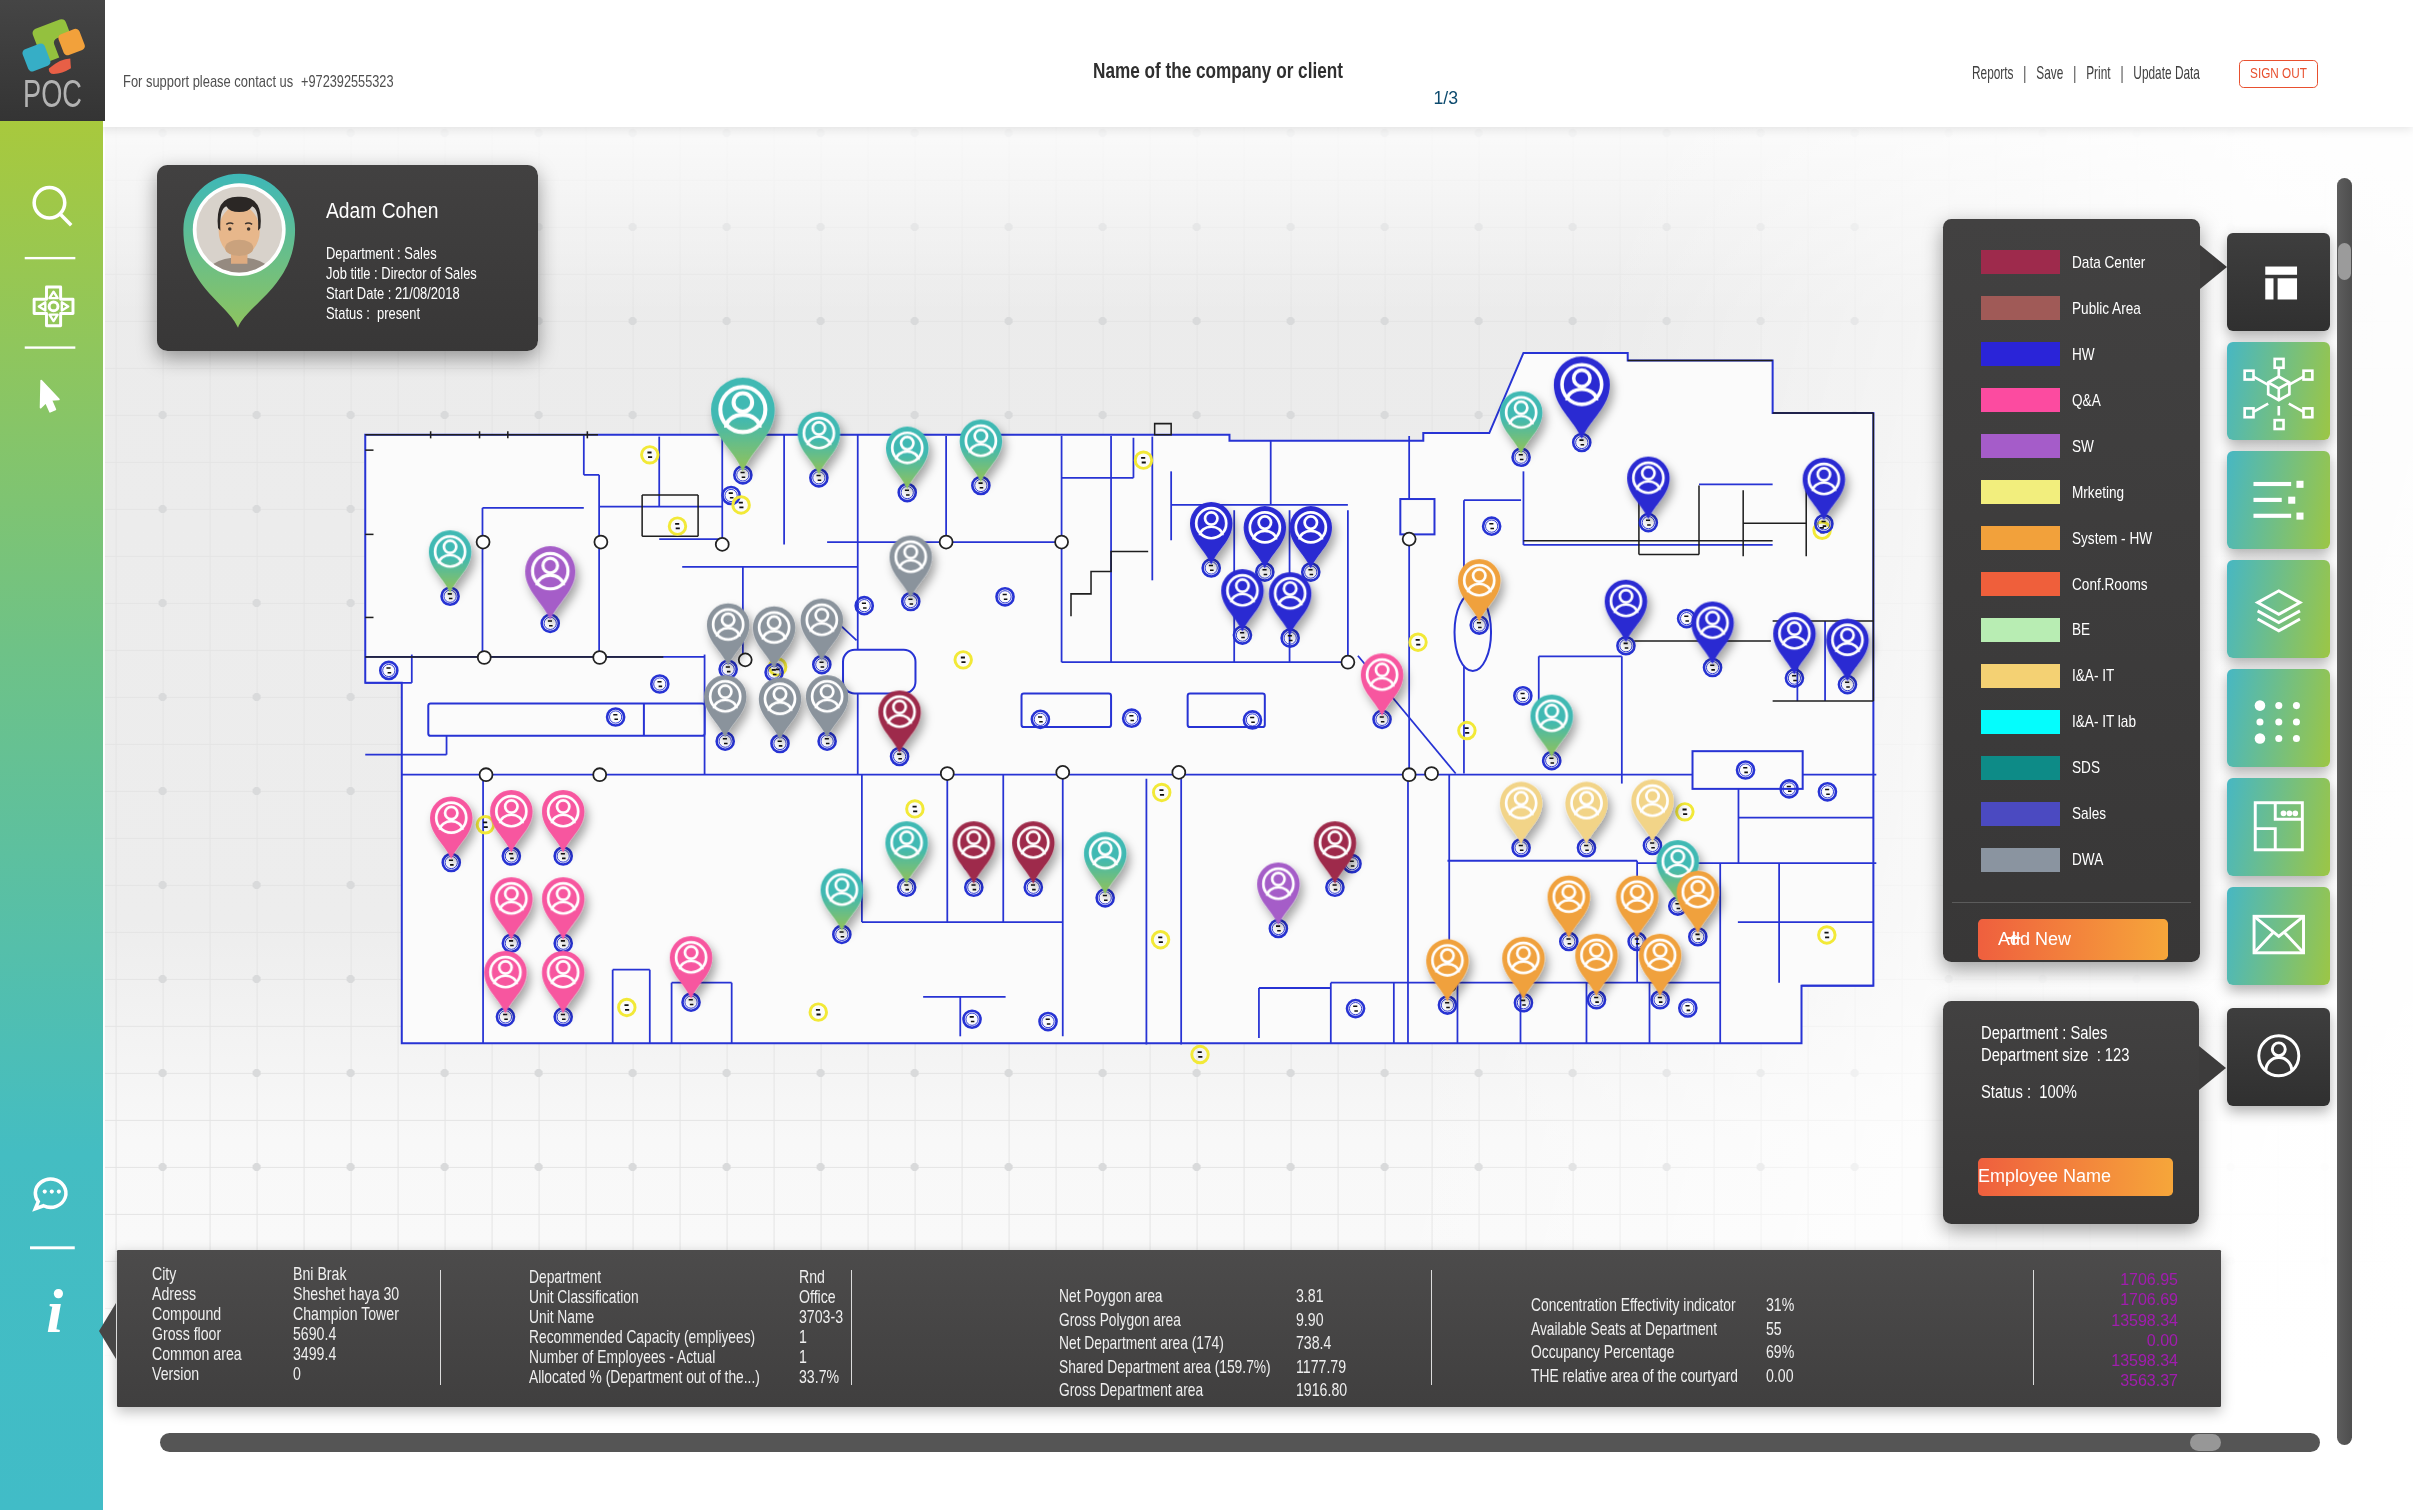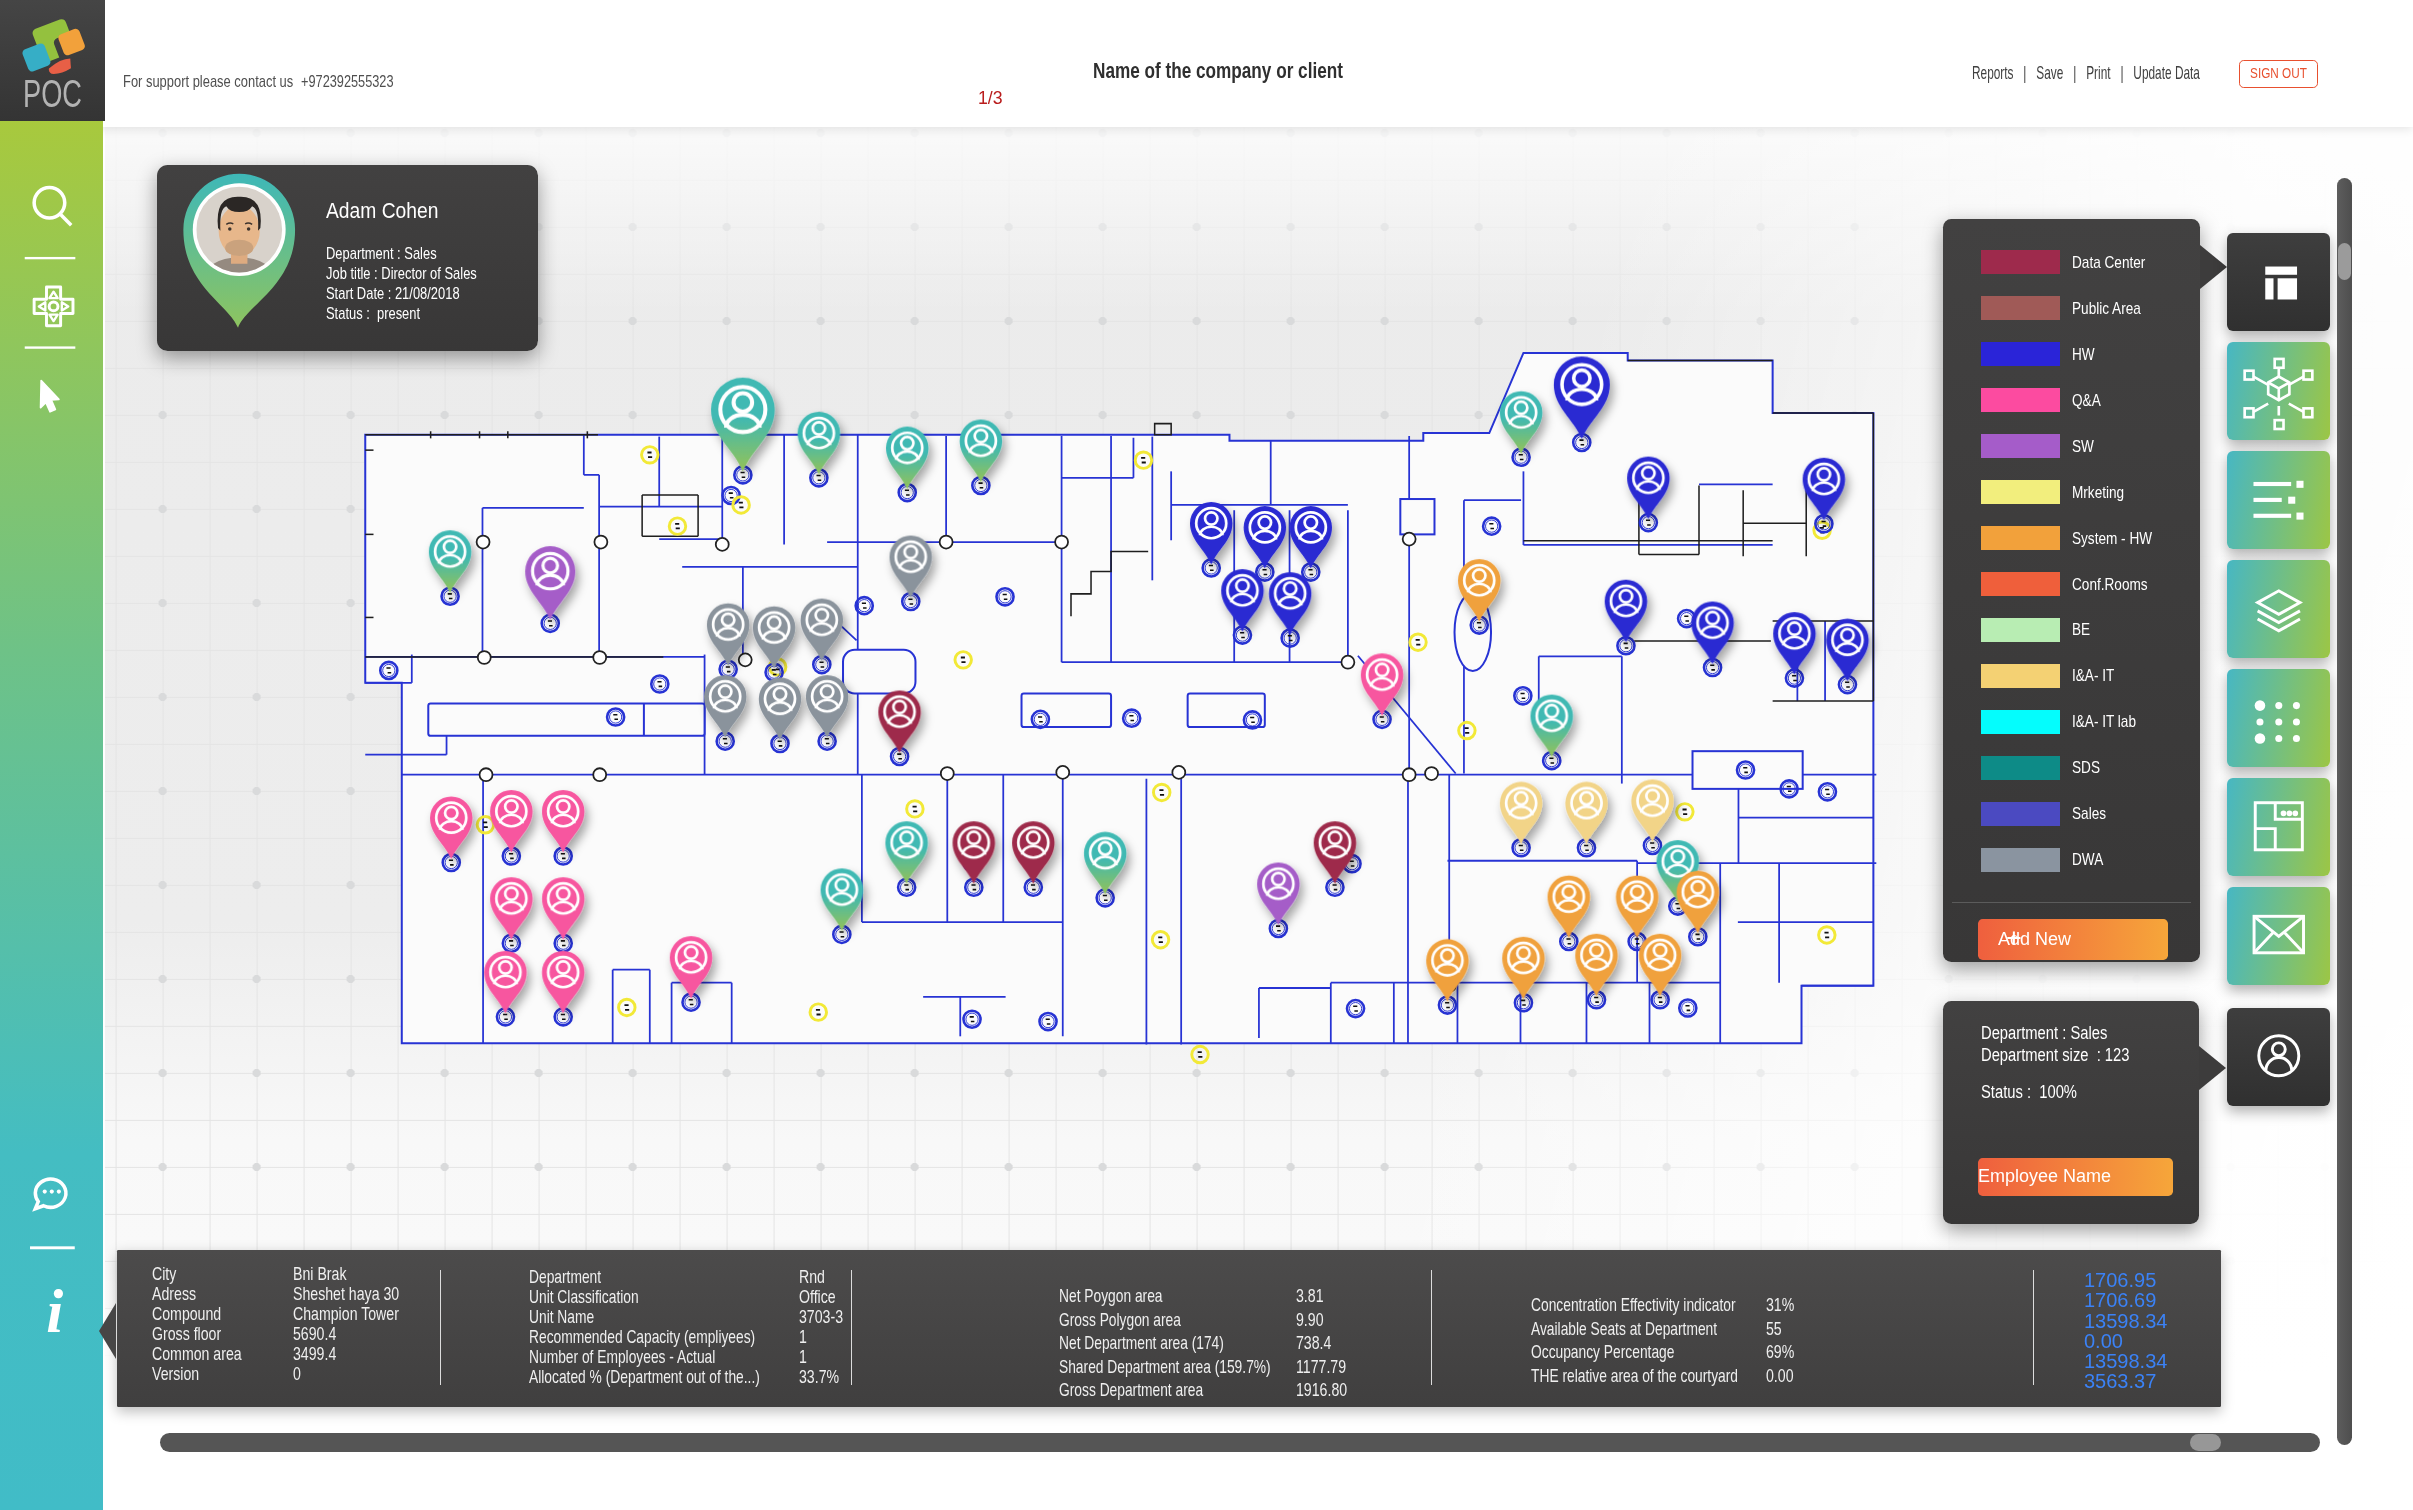--- a/index.html
+++ b/index.html
@@ -385,21 +385,21 @@
 <use href="#pin" x="2818" y="1691" fill="#f0a13c"></use>
 <use href="#pin" x="2582" y="1433" fill="#f2d488"></use>
 <use href="#pin" x="2693" y="1433" fill="#f2d488"></use>
 <use href="#pin" x="2805" y="1429" fill="#f2d488"></use>
 </g>
 </svg>
 <div class="abs" id="topbar"></div>
 <div class="abs cL" style="left:123px;top:72px;font-size:17px;color:#4f4f4f;transform:scaleX(.76)">For support please contact us</div>
 <div class="abs cL" style="left:301px;top:72px;font-size:17px;color:#4f4f4f;transform:scaleX(.75)">+972392555323</div>
 <div class="abs" style="left:978px;top:58px;width:480px;text-align:center;font-size:22px;font-weight:bold;color:#2f2f2f;transform:scaleX(.78)">Name of the company or client</div>
-<div class="abs" style="left:978px;top:88px;width:480px;text-align:left;font-size:17.7px;color:#b91c1c">1/3</div>
+<div class="abs" style="left:978px;top:88px;width:480px;text-align:right;font-size:17.7px;color:#0c4a6e">1/3</div>
 <div class="abs cL" style="left:1972px;top:63px;font-size:17.7px;color:#414141;transform:scaleX(.67)">Reports&nbsp;&nbsp; | &nbsp;&nbsp;Save&nbsp;&nbsp; | &nbsp;&nbsp;Print&nbsp;&nbsp; | &nbsp;&nbsp;Update Data</div>
 <div class="abs" style="left:2239px;top:60px;width:79px;height:28px;border:1.5px solid #e8502f;border-radius:4.7px;color:#e8502f;font-size:14.7px;text-align:center;line-height:25px"><span class="cC" style="display:inline-block;transform:scaleX(.8)">SIGN OUT</span></div>
 
 <div class="abs" id="logo"></div>
 <svg class="abs" style="left:0;top:0" width="105" height="121" viewBox="0 0 178 205">
  <g transform="rotate(-21 95 75)">
   <path d="M72 38 h44 a8 8 0 0 1 8 8 v20 h-24 a8 8 0 0 0 -8 8 v24 h-20 a8 8 0 0 1 -8 -8 v-44 a8 8 0 0 1 8-8 Z" fill="#94c13e"></path>
   <rect x="36" y="64" width="40" height="40" rx="7" fill="#36aec6"></rect>
   <rect x="102" y="62" width="38" height="38" rx="7" fill="#f2a13b"></rect>
   <path d="M69 109 q24 -9 40 -3 l-5 16 q-20 4 -34 -3 q-4 -5 -1 -10 Z" fill="#e85f46"></path>
@@ -573,21 +573,21 @@
 <div class="abs" id="bottombar"></div>
 <div class="abs arrowL" style="left:99px;top:1303px"></div>
 <div class="abs" style="left:152px;top:1264px;font-size:17.7px;line-height:20px;color:#efefef;transform-origin:left top;transform:scaleX(.8)">City<br>Adress<br>Compound<br>Gross floor<br>Common area<br>Version</div>
 <div class="abs" style="left:293px;top:1264px;font-size:17.7px;line-height:20px;color:#efefef;transform-origin:left top;transform:scaleX(.8)">Bni Brak<br>Sheshet haya 30<br>Champion Tower<br>5690.4<br>3499.4<br>0</div>
 <div class="abs" style="left:529px;top:1267px;font-size:17.7px;line-height:20px;color:#efefef;transform-origin:left top;transform:scaleX(.78)">Department<br>Unit Classification<br>Unit Name<br>Recommended Capacity (empliyees)<br>Number of Employees - Actual<br>Allocated % (Department out of the...)</div>
 <div class="abs" style="left:799px;top:1267px;font-size:17.7px;line-height:20px;color:#efefef;transform-origin:left top;transform:scaleX(.8)">Rnd<br>Office<br>3703-3<br>1<br>1<br>33.7%</div>
 <div class="abs" style="left:1059px;top:1285px;font-size:17.7px;line-height:23.6px;color:#efefef;transform-origin:left top;transform:scaleX(.78)">Net Poygon area<br>Gross Polygon area<br>Net Department area (174)<br>Shared Department area (159.7%)<br>Gross Department area</div>
 <div class="abs" style="left:1296px;top:1285px;font-size:17.7px;line-height:23.6px;color:#efefef;transform-origin:left top;transform:scaleX(.8)">3.81<br>9.90<br>738.4<br>1177.79<br>1916.80</div>
 <div class="abs" style="left:1531px;top:1294px;font-size:17.7px;line-height:23.6px;color:#efefef;transform-origin:left top;transform:scaleX(.78)">Concentration Effectivity indicator<br>Available Seats at Department<br>Occupancy Percentage<br>THE relative area of the courtyard</div>
 <div class="abs" style="left:1766px;top:1294px;font-size:17.7px;line-height:23.6px;color:#efefef;transform-origin:left top;transform:scaleX(.8)">31%<br>55<br>69%<br>0.00</div>
-<div class="abs" style="left:2084px;top:1270px;width:94px;text-align:left;font-size:20px;line-height:20.3px;color:#3b82f6">1706.95<br>1706.69<br>13598.34<br>0.00<br>13598.34<br>3563.37</div>
+<div class="abs" style="left:2084px;top:1270px;width:94px;text-align:right;font-size:16px;line-height:20.3px;color:#a21caf">1706.95<br>1706.69<br>13598.34<br>0.00<br>13598.34<br>3563.37</div>
 <div class="abs" style="left:440px;top:1270px;width:1.2px;height:115px;background:#dcdcdc"></div>
 <div class="abs" style="left:851px;top:1270px;width:1.2px;height:115px;background:#dcdcdc"></div>
 <div class="abs" style="left:1431px;top:1270px;width:1.2px;height:115px;background:#dcdcdc"></div>
 <div class="abs" style="left:2033px;top:1270px;width:1.2px;height:115px;background:#dcdcdc"></div>
 <div class="abs" id="hscroll"></div>
 <div class="abs" id="hthumb"></div>
 <div class="abs" id="vscroll"></div>
 <div class="abs" id="vthumb"></div>
 
 </body></html>

